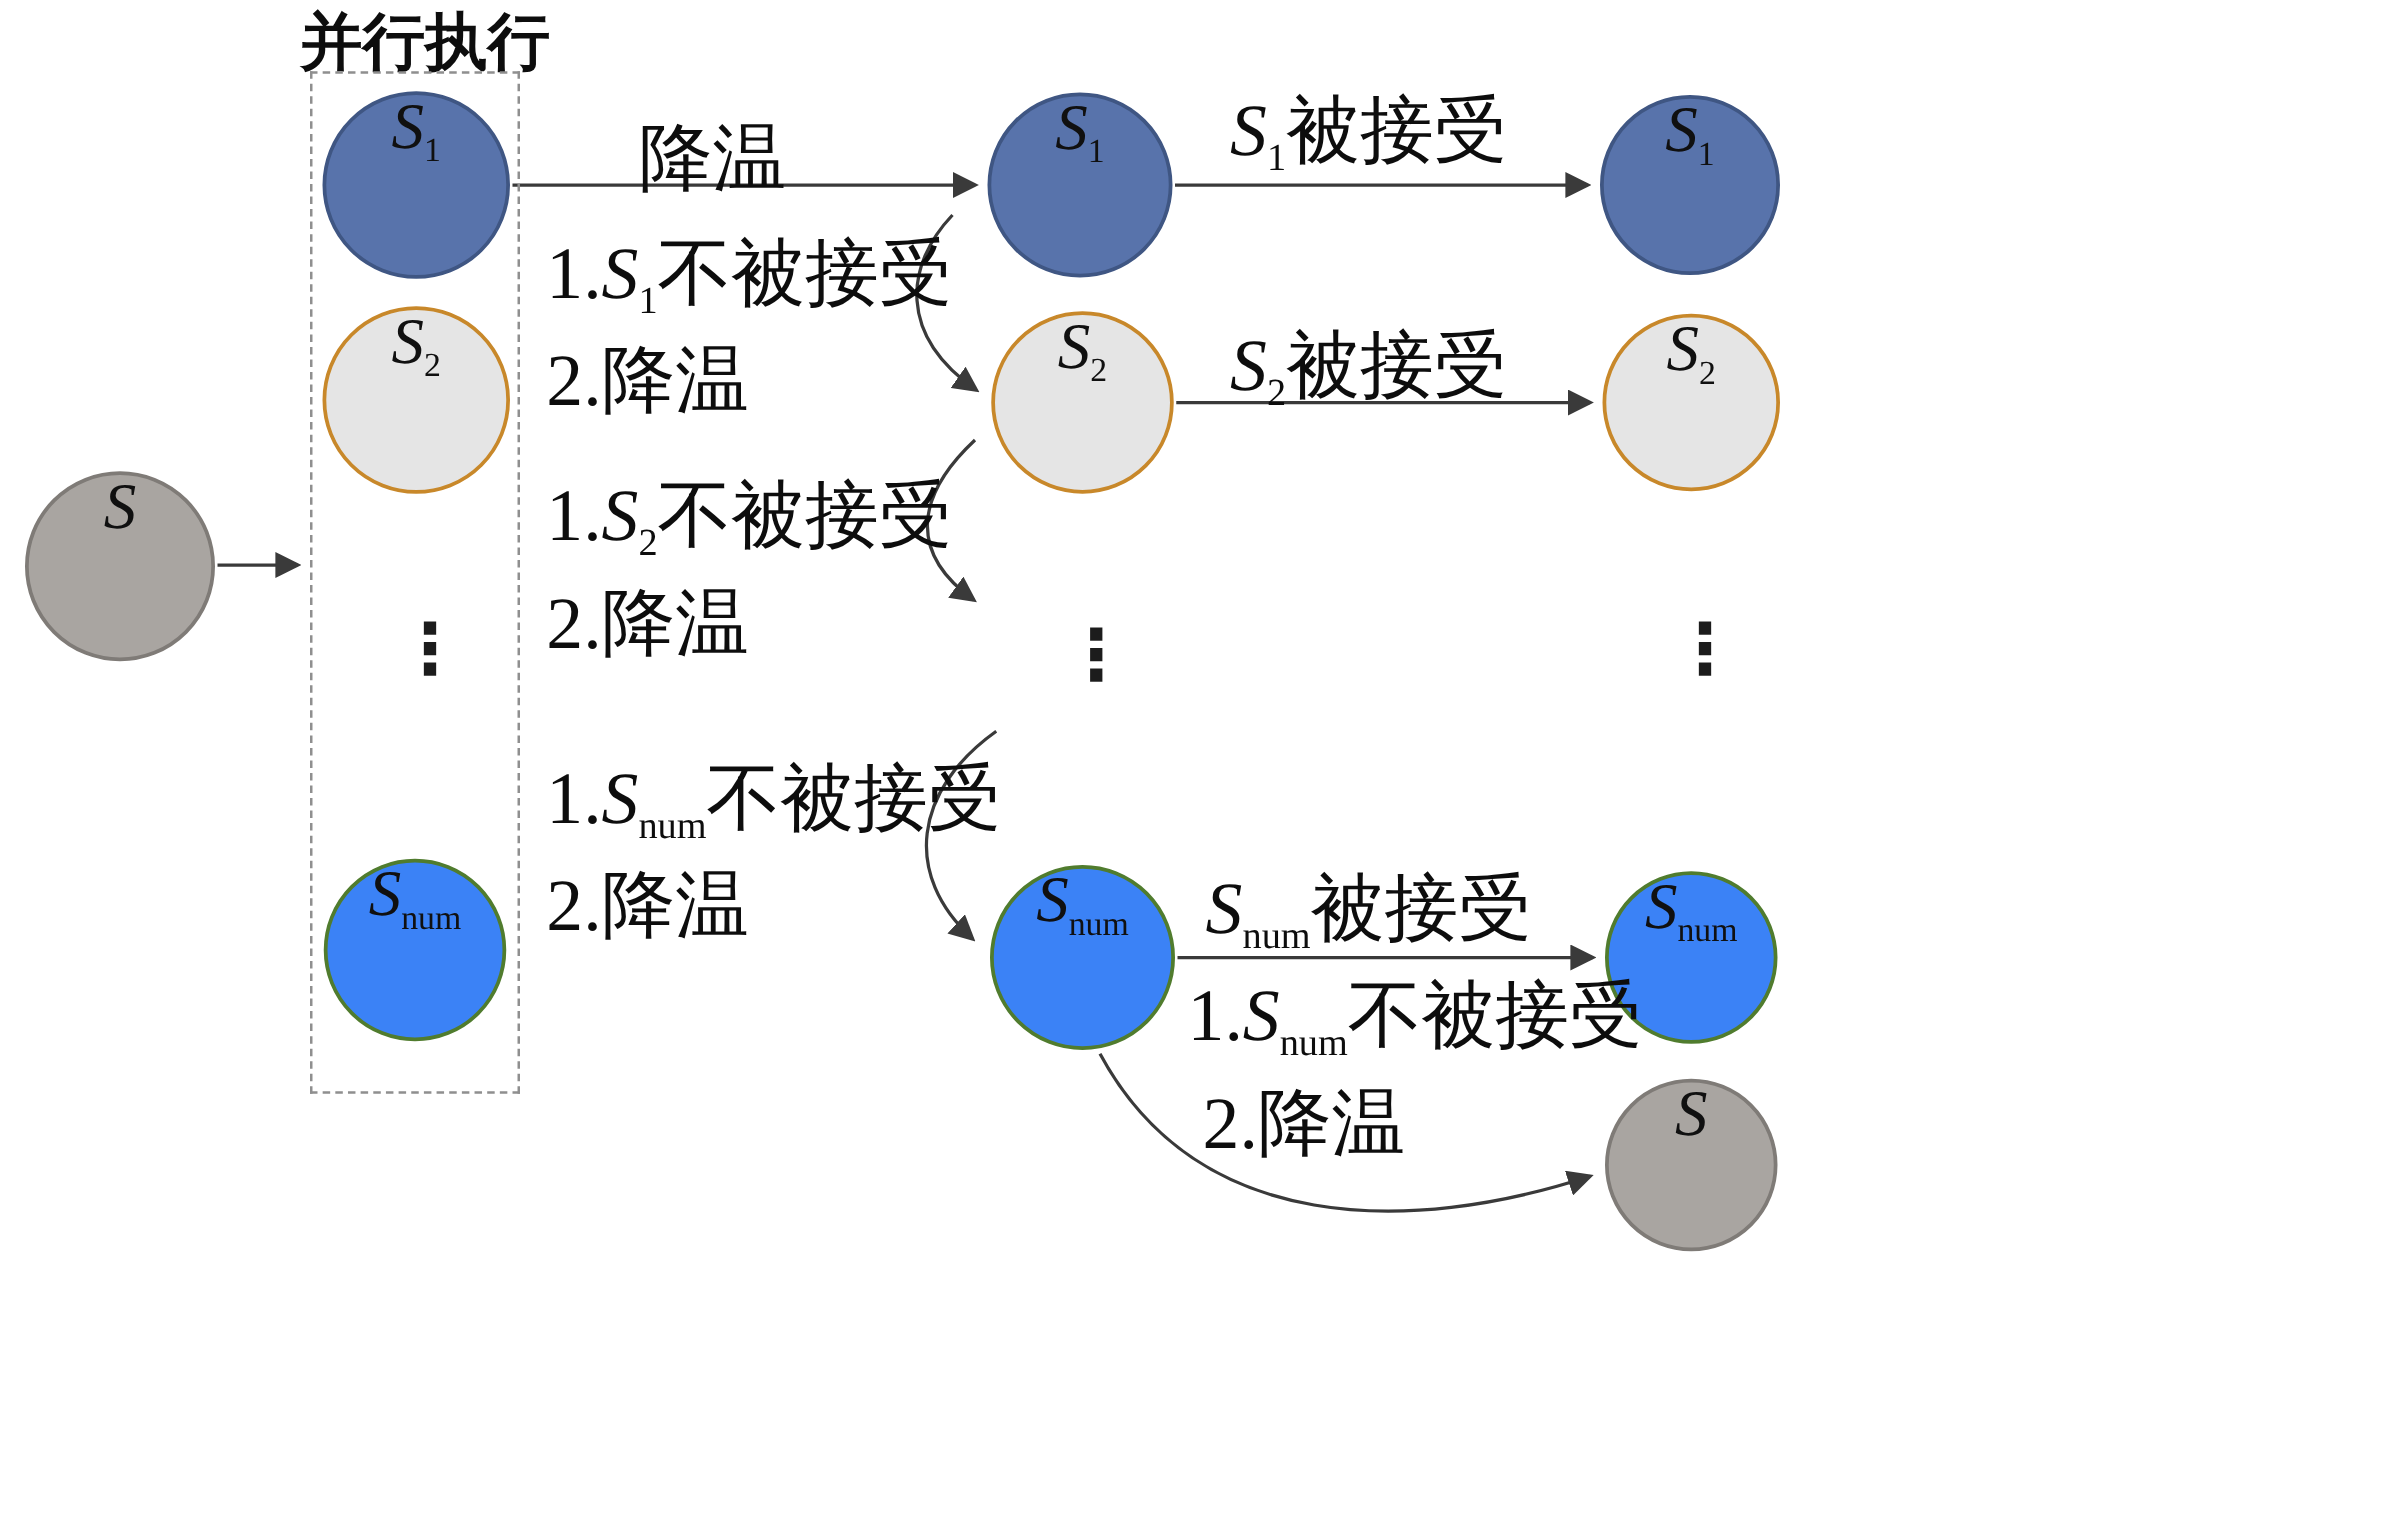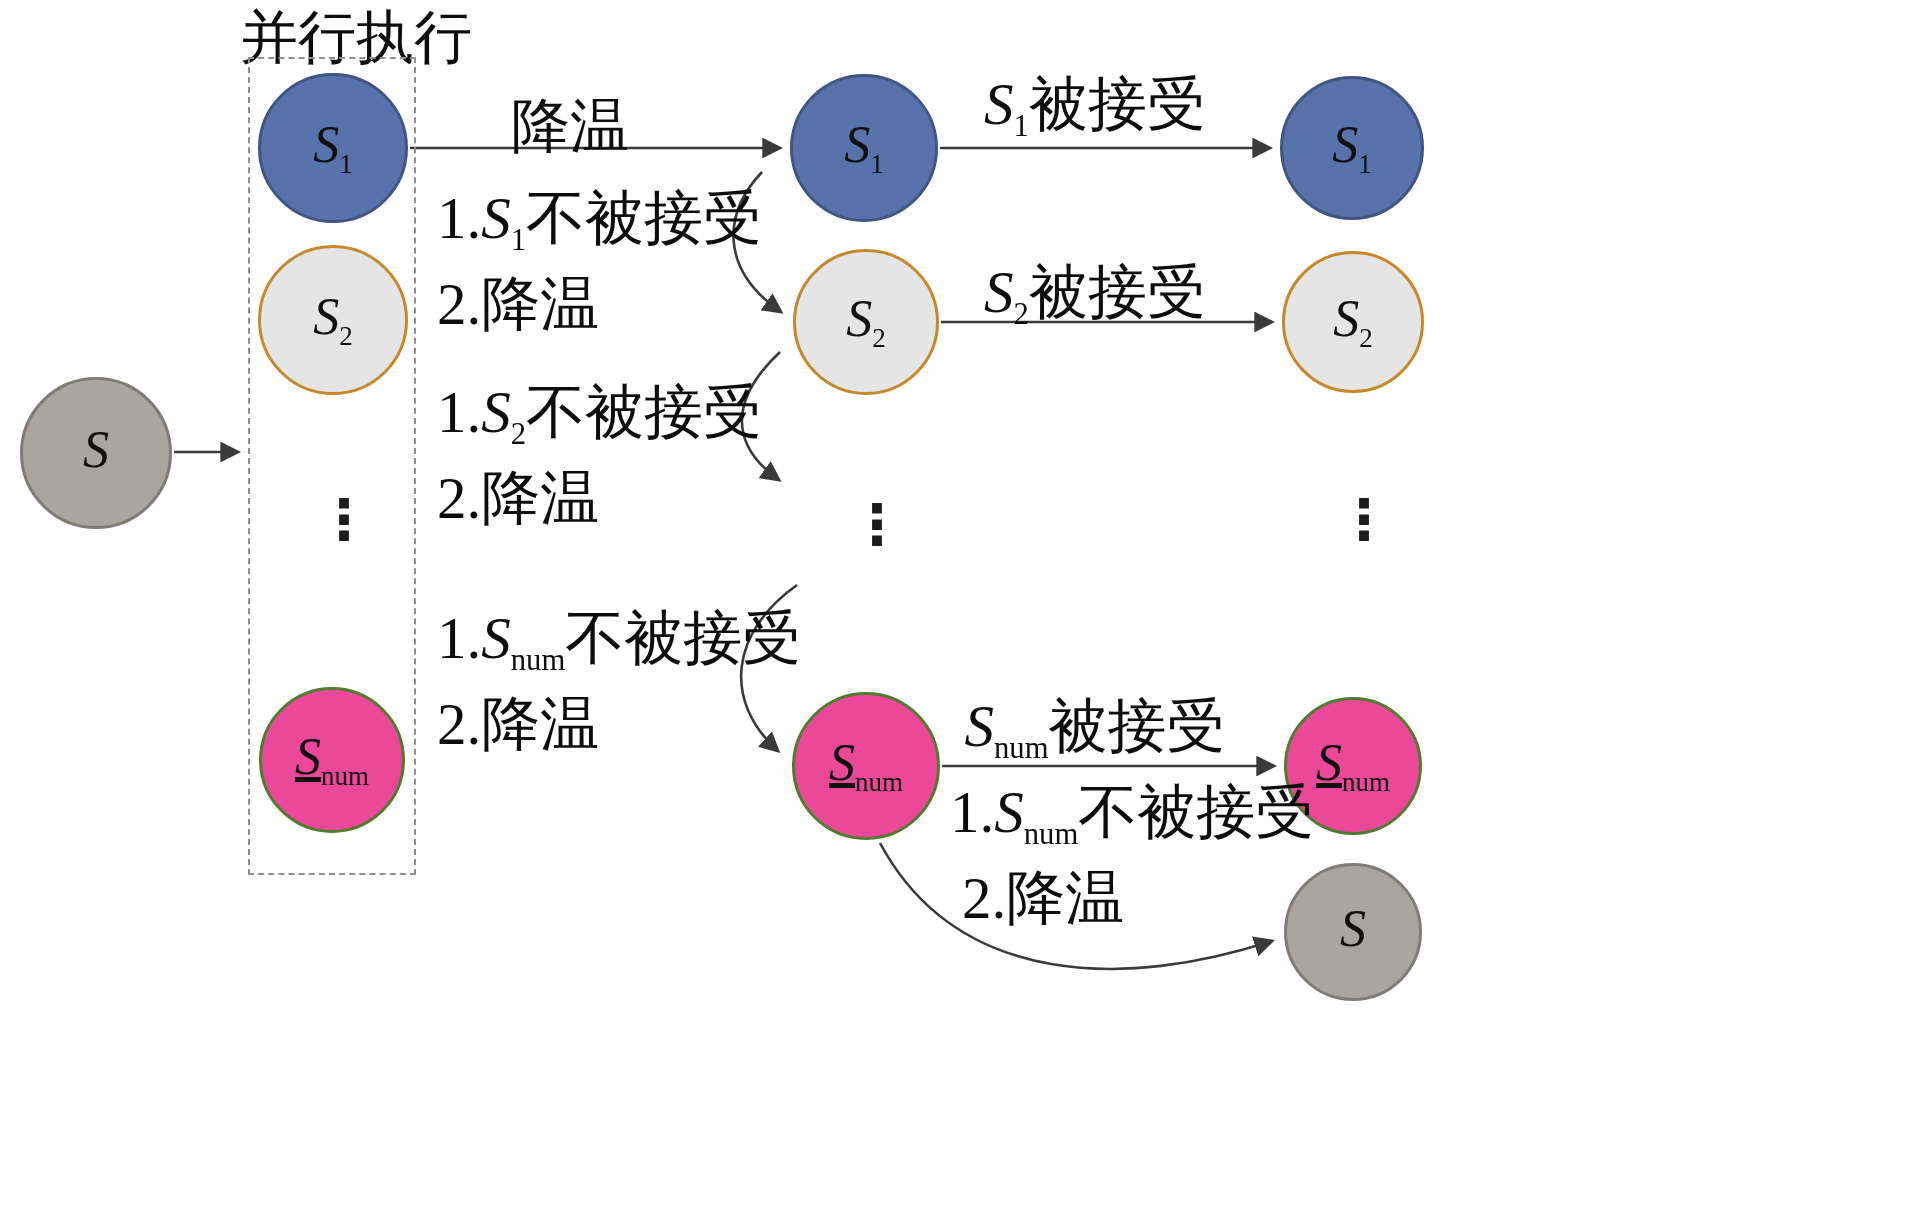--- a/index.html
+++ b/index.html
@@ -7,34 +7,34 @@
     position:relative;
     width:1913px;height:1228px;
     background:#ffffff;
     overflow:hidden;
     font-family:"Liberation Serif","DejaVu Serif",serif;
     color:#111;
   }
   .arrow-layer{position:absolute;left:0;top:0;width:1913px;height:1228px;pointer-events:none;}
   .node{
     position:absolute;border-radius:50%;
-    display:flex;align-items:center;justify-content:center;
+    display:flex;justify-content:center;
     box-sizing:border-box;border:3px solid rgba(0,0,0,0.35);
   }
   .node.blue{background:#5873ab;border-color:#3f5683;}
   .node.orange{background:#e5e5e5;border-color:#c8882a;}
-  .node.green{background:#ec4899;border-color:#507c2e;text-decoration:underline;}
+  .node.green{background:#3b82f6;border-color:#507c2e;}
   .node.gray{background:#a9a5a1;border-color:#7f7b77;}
   .nl{font-style:italic;font-size:52px;line-height:1;color:#101010;}
   .nl sub,.elabel sub{font-style:normal;font-size:0.52em;vertical-align:-0.4em;line-height:1;}
   .dashed-box{
     position:absolute;border:2px dashed #8f8f8f;box-sizing:border-box;background:transparent;
   }
   .title{
-    position:absolute;font-size:58px;line-height:1.1;color:#0d0d0d;white-space:nowrap;
+    position:absolute;font-size:50px;line-height:1.1;color:#0d0d0d;white-space:nowrap;font-weight:bold;
   }
   .elabel{
     position:absolute;font-size:59px;line-height:1.45;color:#0d0d0d;white-space:nowrap;
   }
   .elabel i{font-style:italic;}
   .elabel.center{text-align:center;}
   .dots{
     position:absolute;width:34px;text-align:center;
     font-size:56px;font-weight:bold;color:#1c1c1c;line-height:1;
     font-family:"DejaVu Sans",sans-serif;

